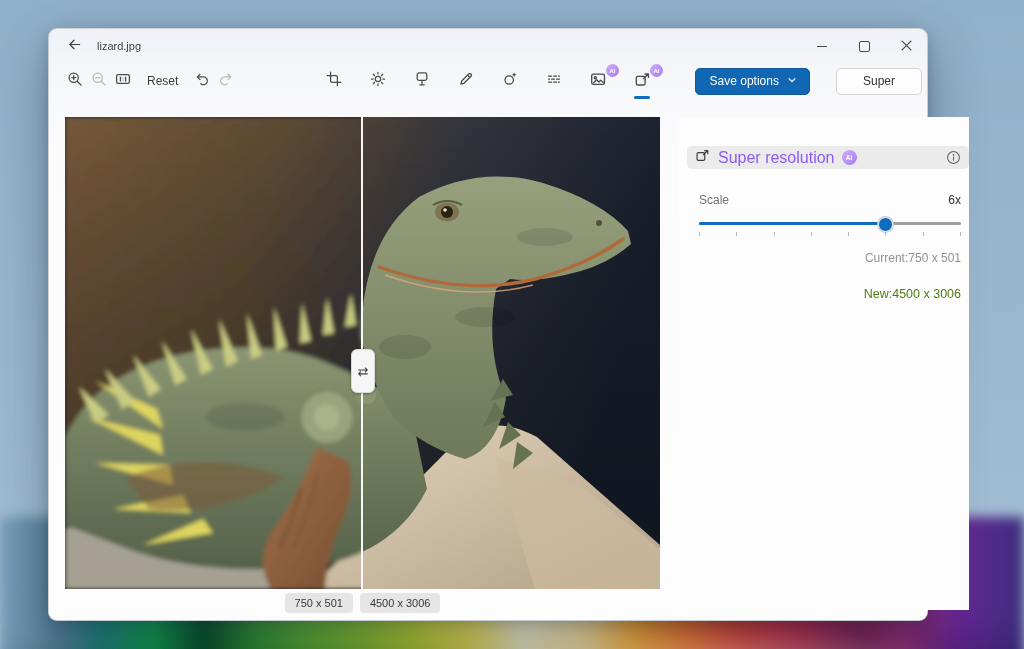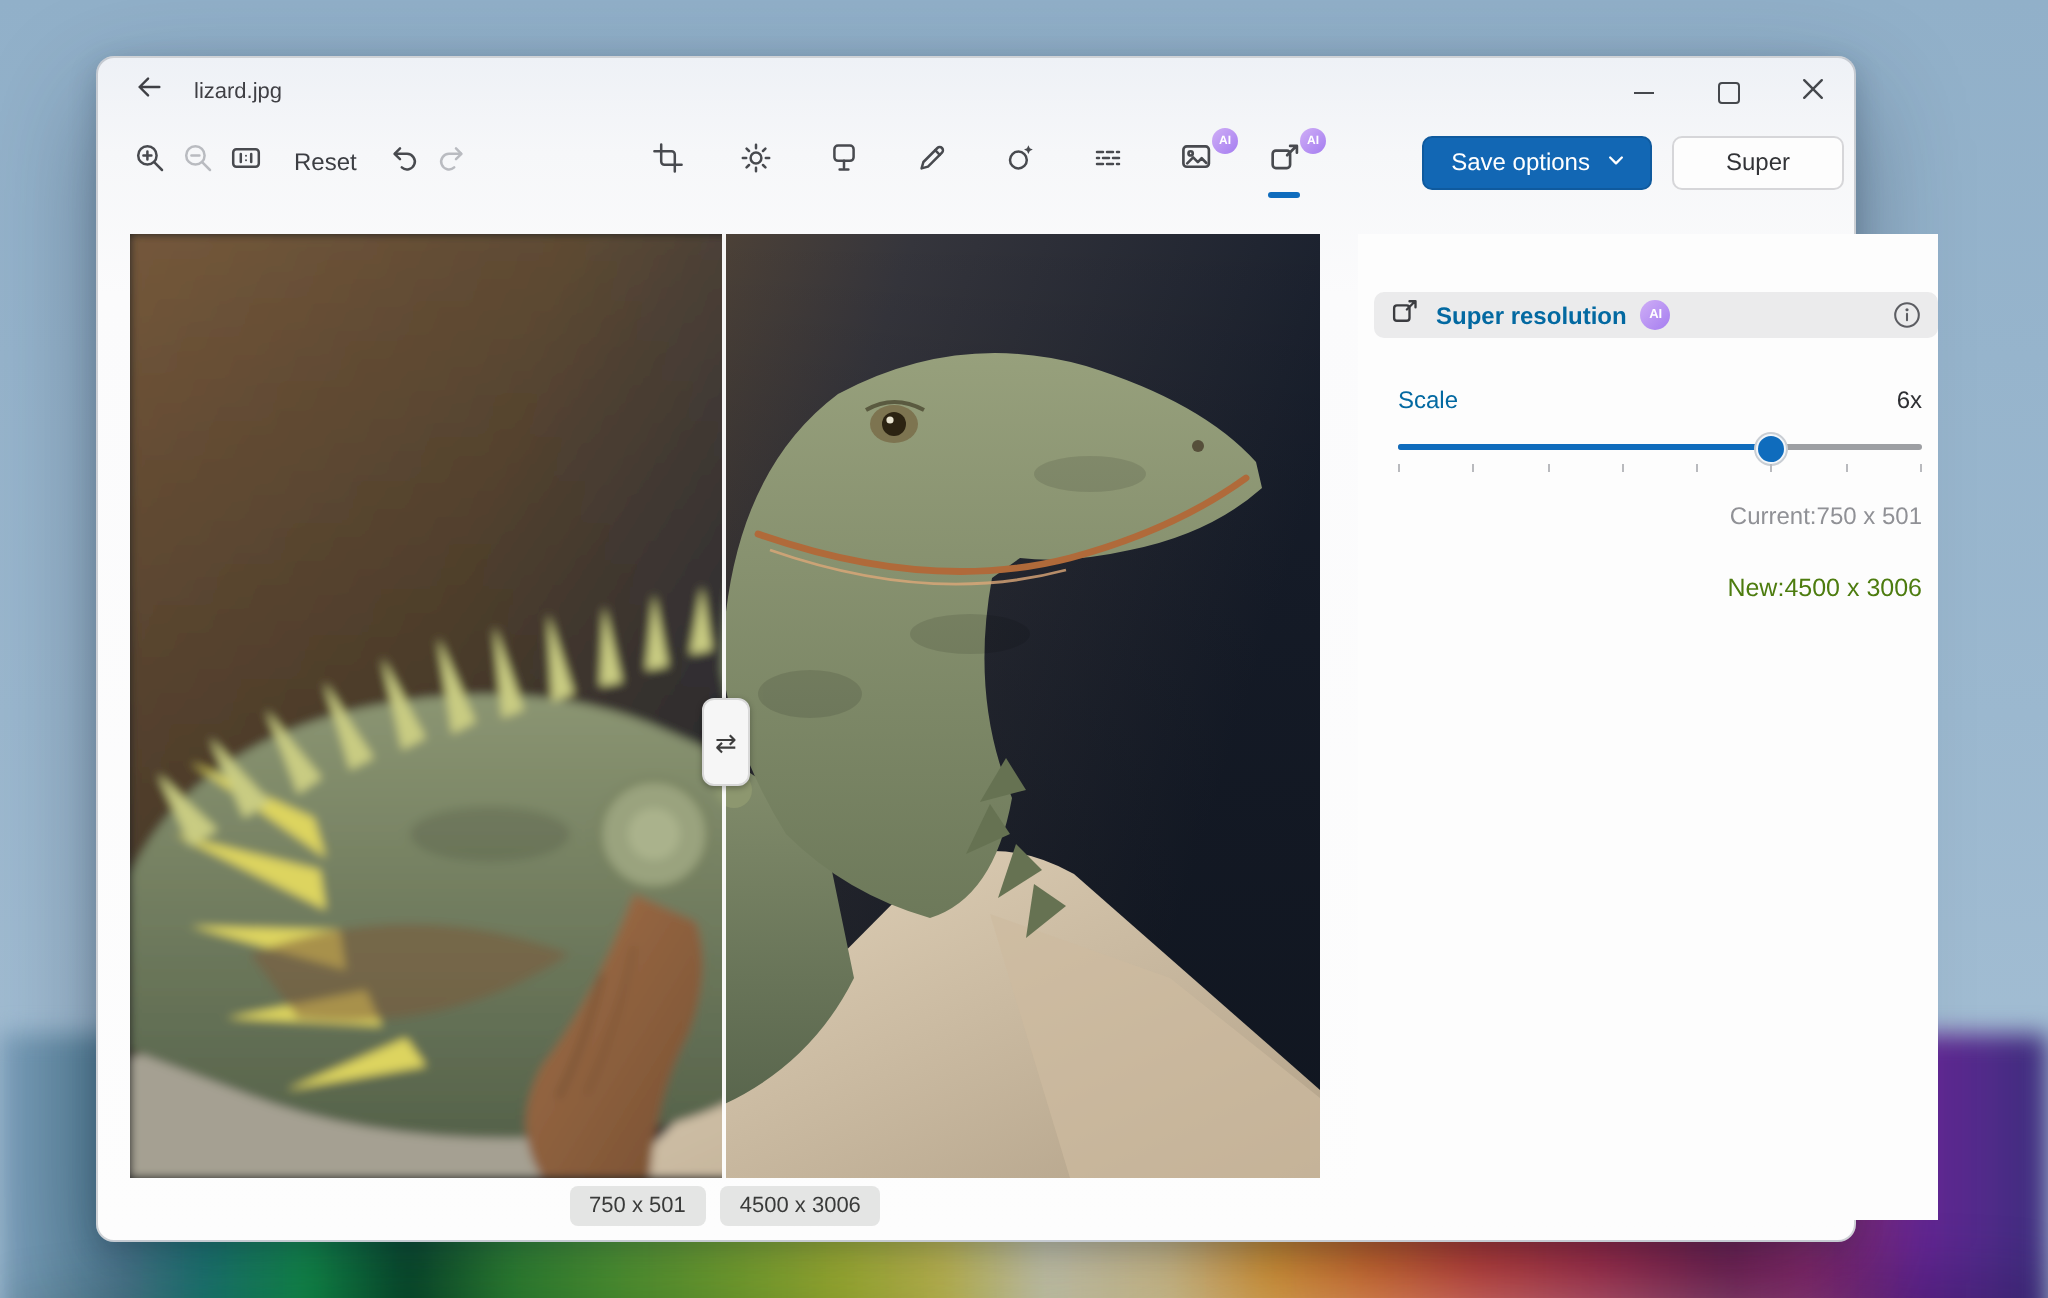--- a/index.html
+++ b/index.html
@@ -39,21 +39,21 @@
   .back-btn{width:30px;height:26px;margin-left:10px;border-radius:5px;display:flex;align-items:center;justify-content:center;cursor:pointer;}
   .win-title{font-size:11px;color:#3f3f44;margin-left:8px;}
   .caption-controls{margin-left:auto;display:flex;height:34px;}
   .cap-btn{width:42px;height:34px;display:flex;align-items:center;justify-content:center;}
   .cap-min i{display:block;width:10px;height:1px;background:#45484d;}
   .cap-max i{display:block;width:9px;height:9px;border:1px solid #45484d;border-radius:2px;}
   
   .toolbar{position:absolute;left:0;top:34px;right:0;height:40px;}
   .tb-left{position:absolute;left:14px;top:4px;display:flex;align-items:center;}
   .tb-center{position:absolute;left:270px;top:4px;display:flex;align-items:center;gap:14px;}
-  .tb-right{position:absolute;right:5px;top:5px;display:flex;align-items:center;gap:10px;}
+  .tb-right{position:absolute;right:5px;top:5px;display:flex;align-items:center;gap:26px;}
   .icon-btn{width:24px;height:28px;border-radius:5px;display:flex;align-items:center;justify-content:center;position:relative;cursor:pointer;}
   .icon-btn.w30{width:30px;}
   .icon-btn svg{stroke:#484a4f;fill:none;stroke-width:1.25;stroke-linecap:round;stroke-linejoin:round;}
   .icon-btn.disabled svg{stroke:#b9bbc0;}
   .text-btn{font-size:12px;color:#3c3e43;padding:4px 8px;border-radius:5px;margin:0 4px;cursor:pointer;}
   .ai-badge{
     position:absolute;top:-3px;right:-6px;width:13px;height:13px;border-radius:50%;
     background:linear-gradient(135deg,#cfaef6 0%,#a57df0 100%);
     color:#fff;font-size:6px;font-weight:bold;display:flex;align-items:center;justify-content:center;
   }
@@ -79,26 +79,26 @@
   }
   .size-pills{position:absolute;left:16px;top:564px;width:595px;display:flex;justify-content:center;gap:7px;}
   .pill{background:#e4e5e4;border-radius:4px;font-size:11px;color:#3a3b3a;padding:4px 10px;}
   
   .panel{position:absolute;left:630px;top:88px;width:290px;bottom:10px;background:#fdfdfd;}
   .panel-header{
     position:absolute;left:8px;right:0;top:29px;height:23px;background:#ebebec;border-radius:5px;
     display:flex;align-items:center;padding:0 8px;box-sizing:border-box;
   }
   .panel-header svg{stroke:#3b3c40;fill:none;stroke-width:1.25;stroke-linecap:round;stroke-linejoin:round;}
-  .panel-title{font-size:12px;font-weight:bold;color:#0369a1;margin-left:8px;}
+  .panel-title{font-size:16px;font-weight:normal;color:#8b5cf6;margin-left:8px;}
   .panel-ai{position:static;width:15px;height:15px;font-size:6.5px;margin-left:7px;}
   .info-btn{margin-left:auto;display:flex;align-items:center;cursor:pointer;}
   .info-btn svg{stroke:#5c5d62;stroke-width:1.1;}
   .scale-row{position:absolute;left:20px;right:8px;top:76px;display:flex;justify-content:space-between;align-items:center;}
-  .scale-label{font-size:12px;color:#0369a1;}
+  .scale-label{font-size:12px;color:#737373;}
   .scale-value{font-size:12px;color:#2e2f33;}
   .slider{position:absolute;left:20px;right:8px;top:101px;height:10px;}
   .slider .track{position:absolute;left:0;right:0;top:4px;height:3px;border-radius:2px;background:#9d9fa3;}
   .slider .fill{position:absolute;left:0;top:4px;height:3px;border-radius:2px;width:70.5%;background:#0f6cbd;}
   .slider .thumb{
     position:absolute;top:-1.5px;left:70.5%;width:13px;height:13px;margin-left:-6px;border-radius:50%;
     background:#0f6cbd;border:1.5px solid #f2f6fa;box-shadow:0 0 0 1px #c9ced4;cursor:pointer;
   }
   .ticks{position:absolute;left:20px;right:8px;top:115px;display:flex;justify-content:space-between;}
   .ticks i{display:block;width:1px;height:4px;background:#b9babe;}

